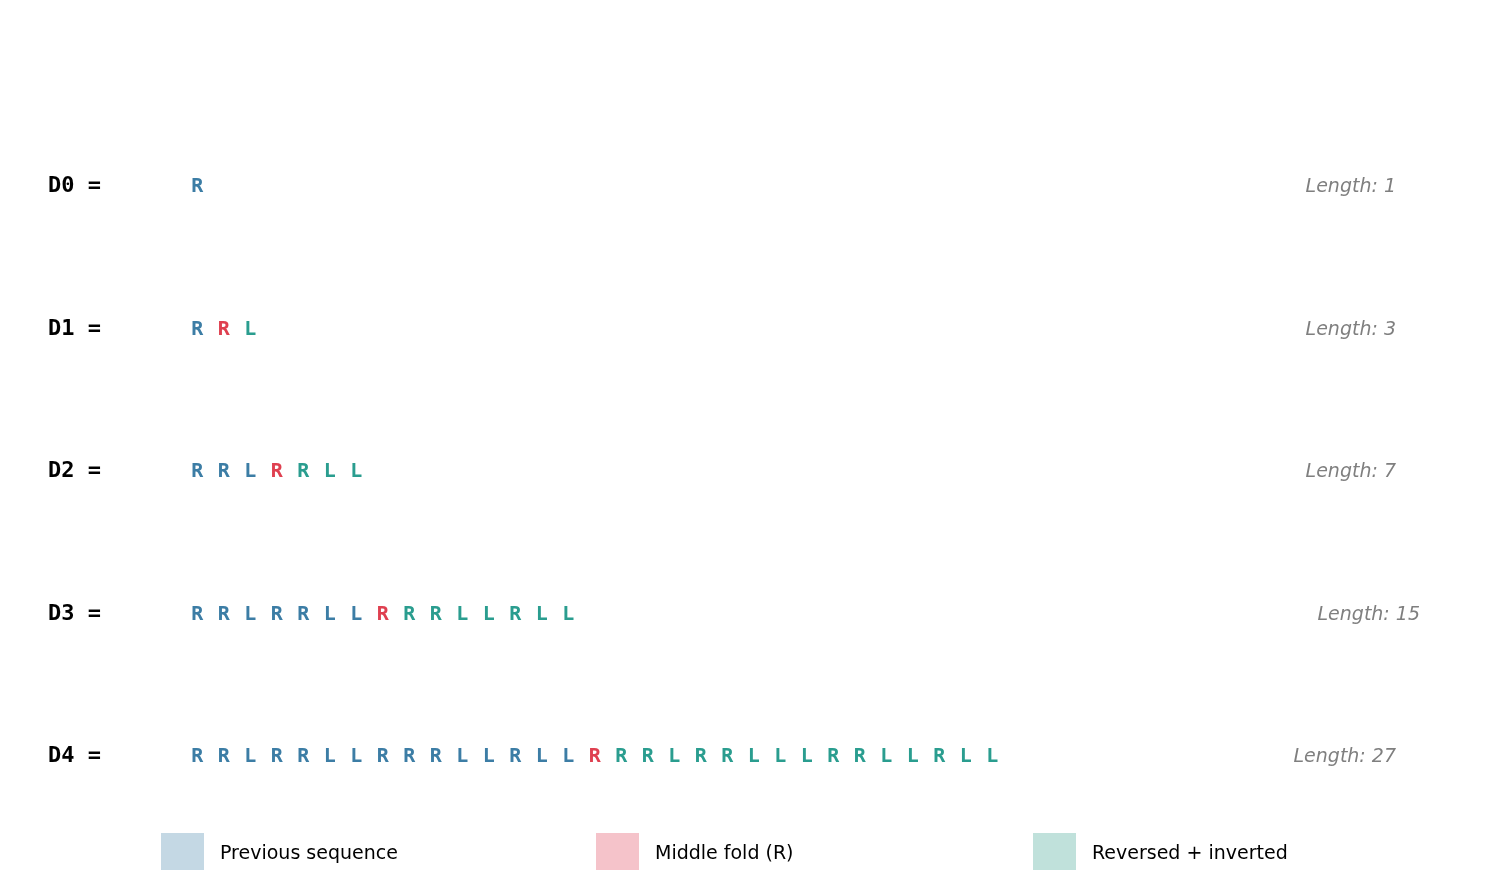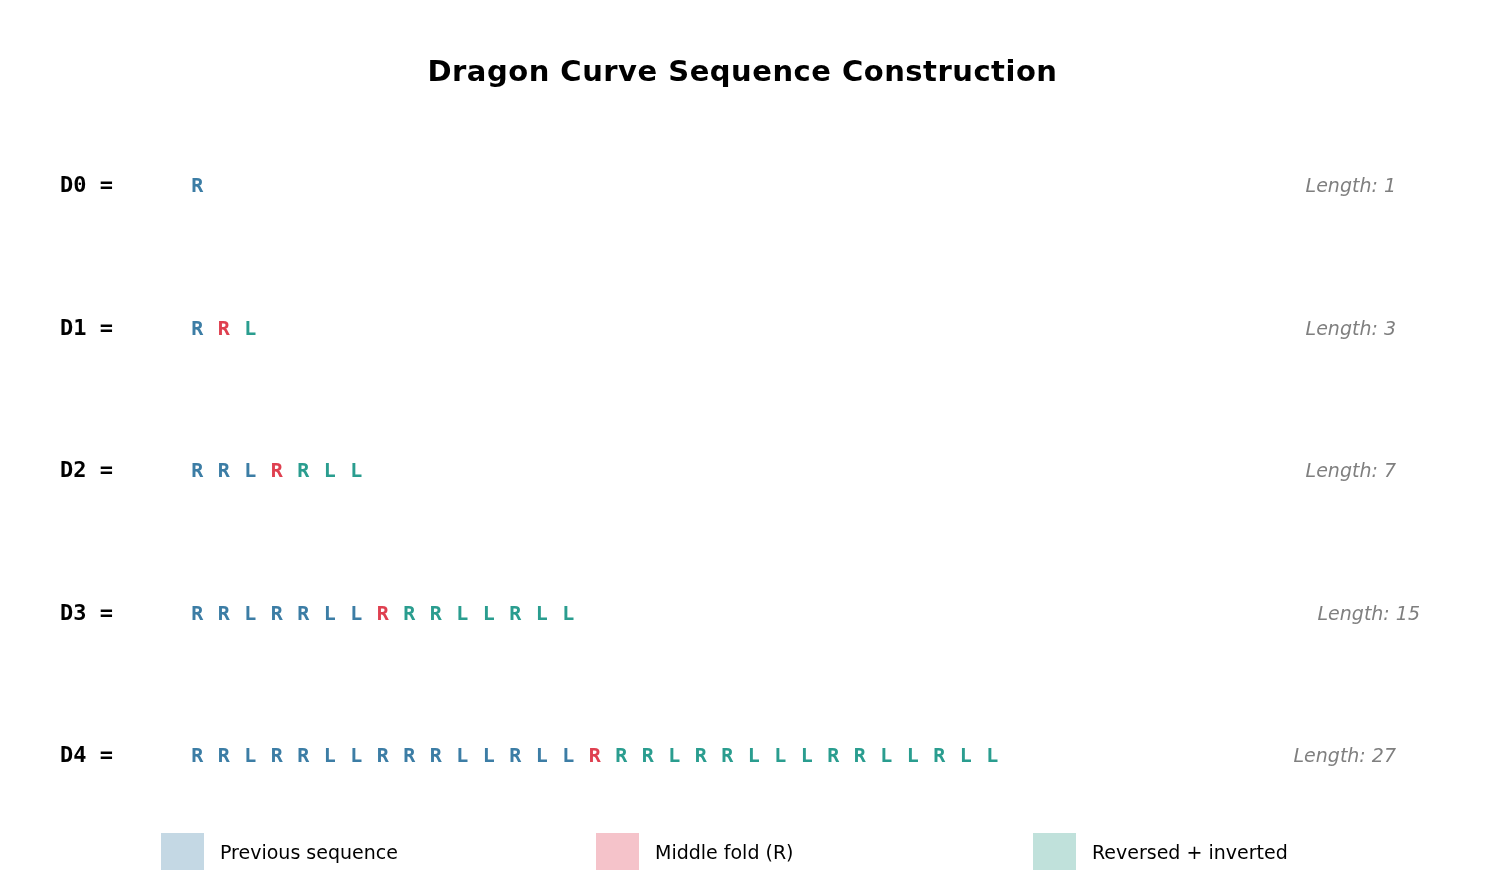--- a/index.html
+++ b/index.html
@@ -53,21 +53,21 @@
 
   .seq-row {
     position: absolute;
     left: 0;
     width: 100%;
     height: 40px;
     line-height: 40px;
   }
   .row-label {
     position: absolute;
-    left: 60px;
+    left: 48px;
     font-family: "DejaVu Sans Mono", "Liberation Mono", monospace;
     font-weight: bold;
     font-size: 22px;
     color: #000000;
     white-space: pre;
   }
   .row-seq {
     position: absolute;
     left: 184px;
     top: 0;
@@ -104,21 +104,20 @@
     margin-left: 16px;
     font-size: 19px;
     color: #000000;
     white-space: nowrap;
   }
 </style>
 </head>
 <body>
 
 <div class="page">
-  <h1 class="title">Dragon Curve Sequence Construction</h1>
 
 
   <div id="rows">
       <div class="seq-row" style="top: 165px;">
         <span class="row-label">D0 =</span>
         <div class="row-seq"><span class="seq-char" style="color: rgb(60, 125, 165);">R</span></div>
         <span class="row-length">Length: 1</span>
       </div>
       <div class="seq-row" style="top: 307.5px;">
         <span class="row-label">D1 =</span>

